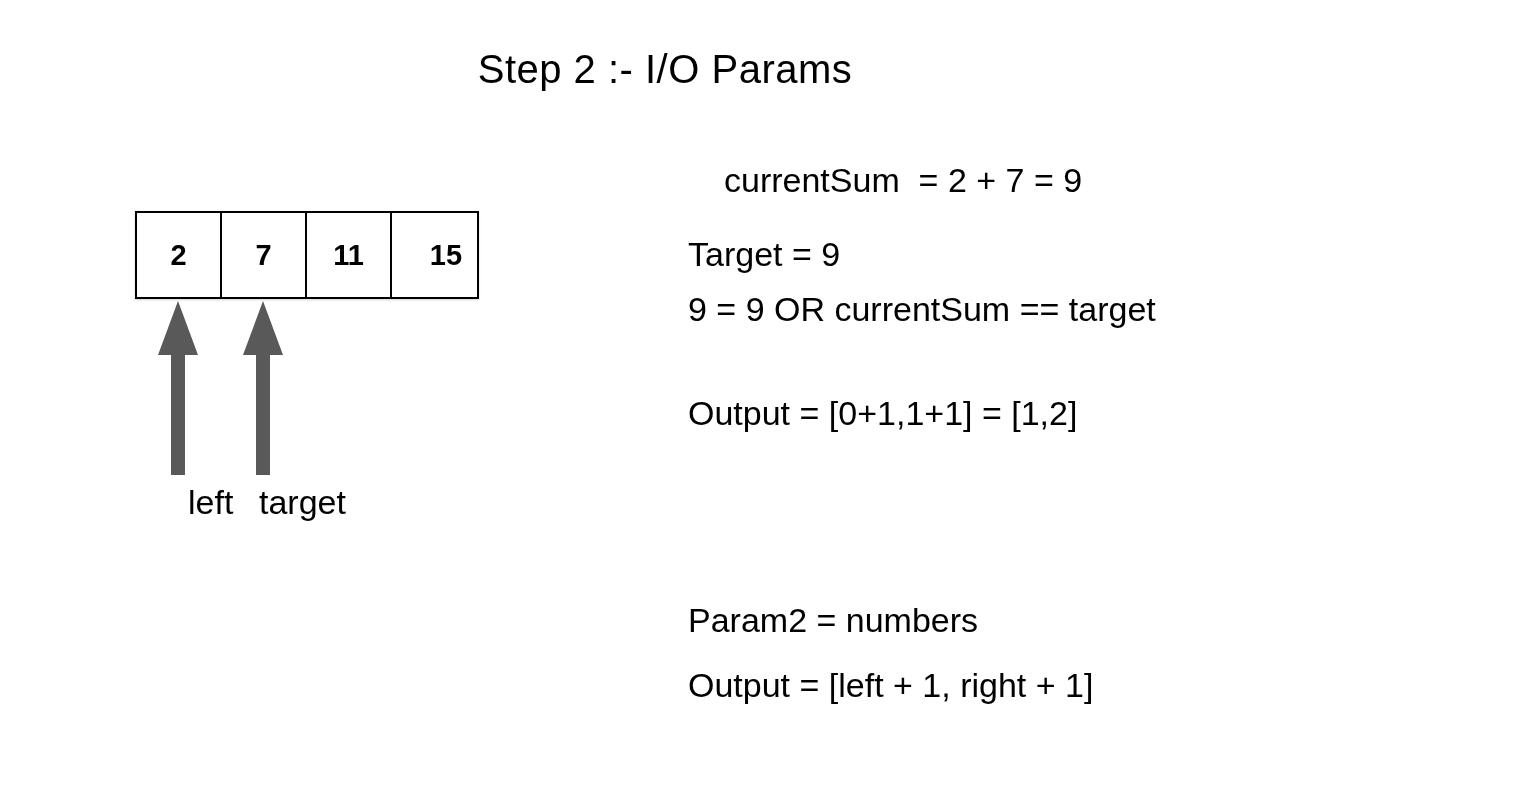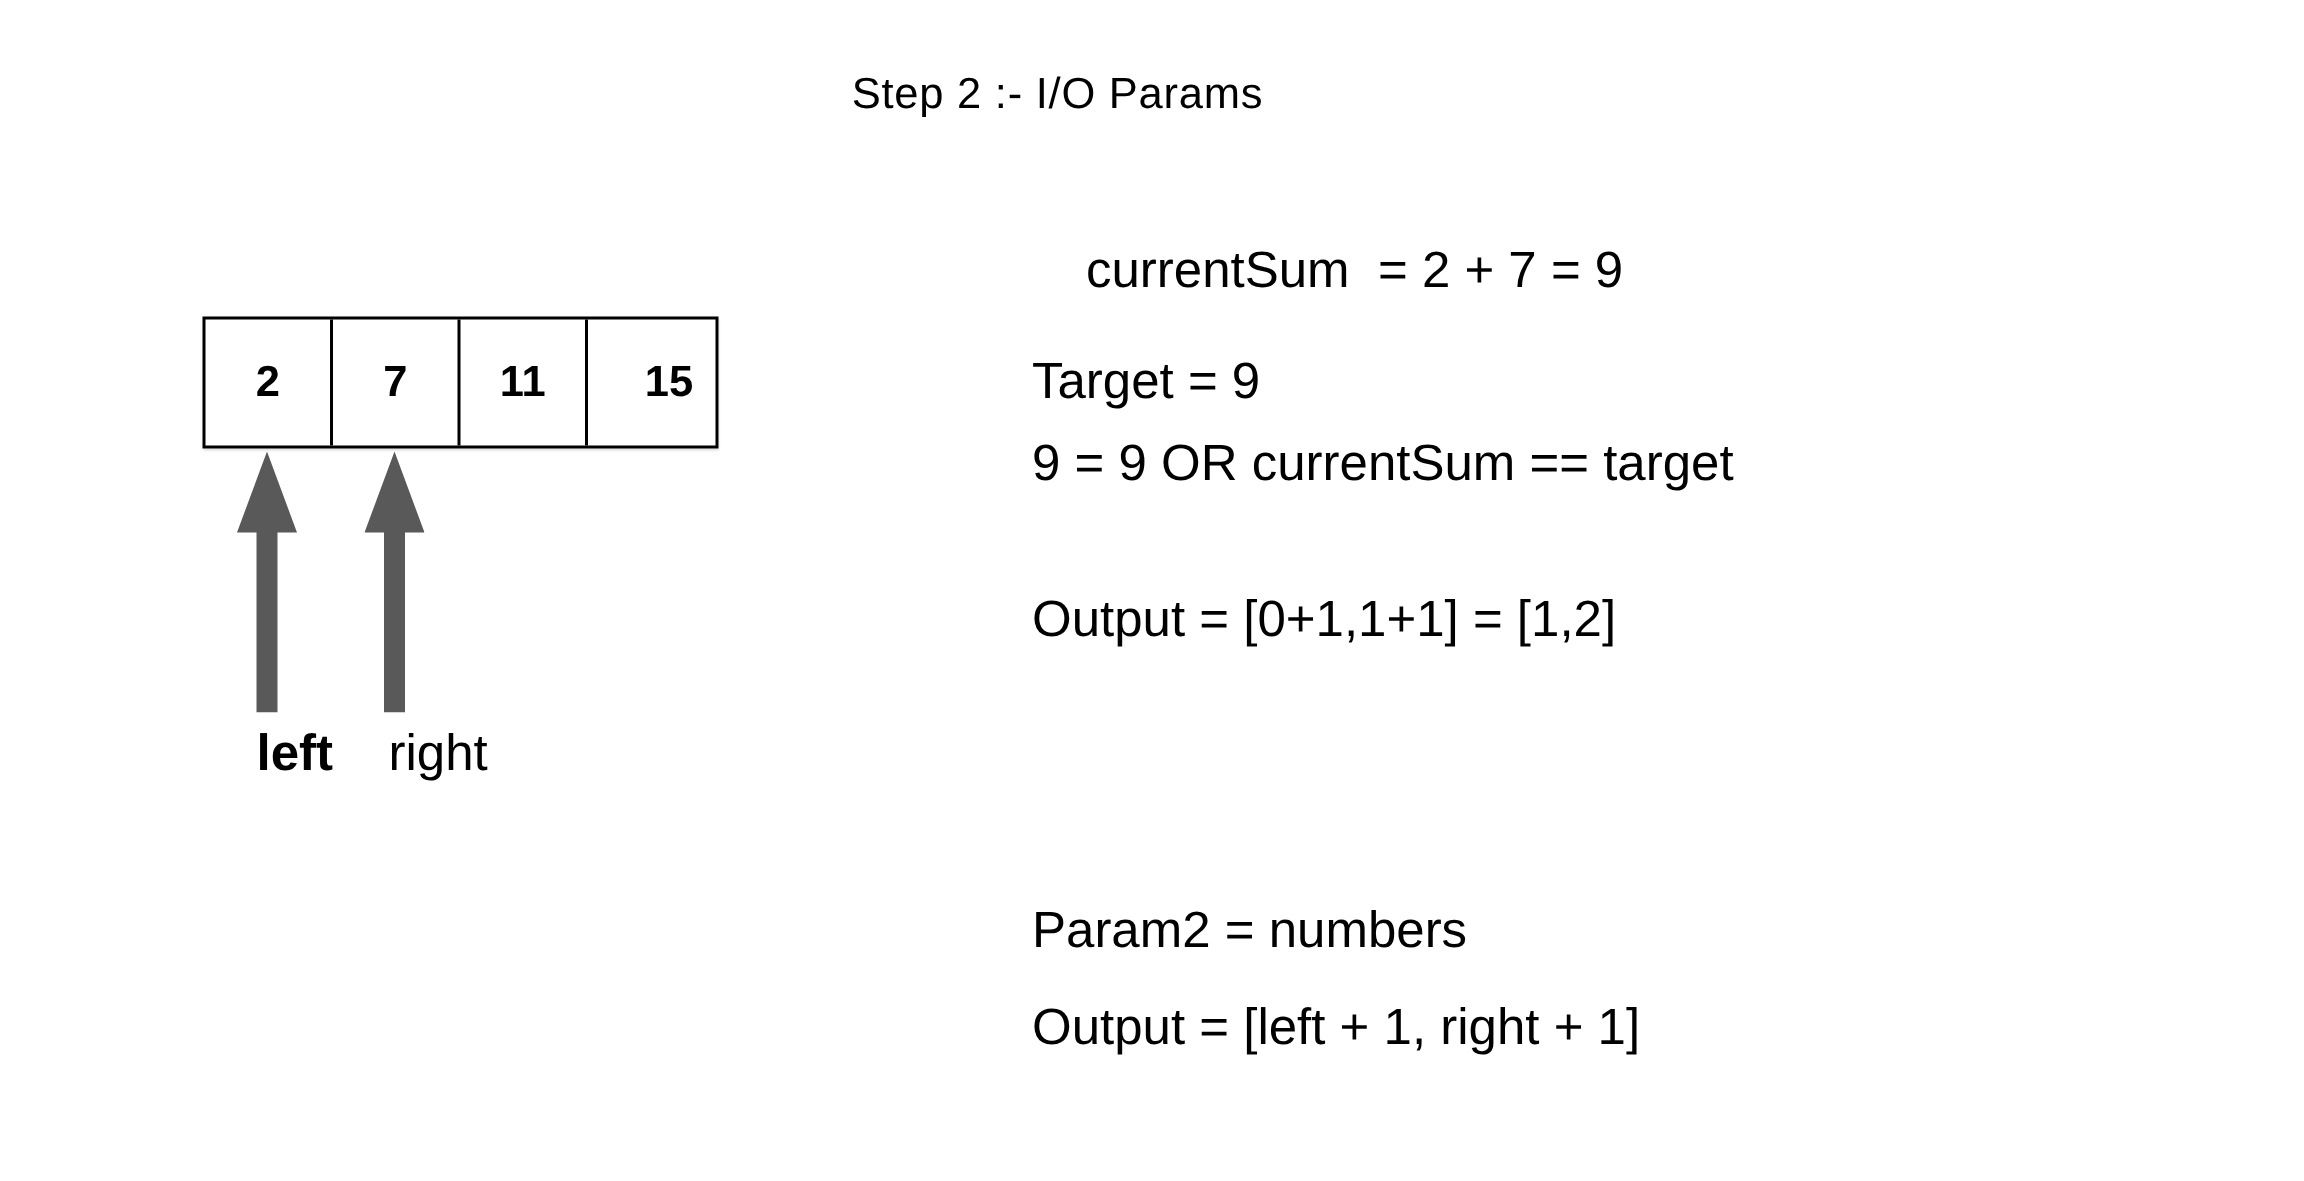--- a/index.html
+++ b/index.html
@@ -19,24 +19,23 @@
     width: 1536px;
     height: 787px;
     background: #ffffff;
   }
   .title {
     position: absolute;
     left: 0;
     top: 47px;
     width: 1330px;
     text-align: center;
-    font-size: 29px;
+    font-size: 40px;
     letter-spacing: 0.5px;
     white-space: pre;
-    padding-left: 40px;
   }
   .array {
     position: absolute;
     left: 135px;
     top: 211px;
     display: flex;
     border: 2px solid #000000;
     background: #ffffff;
     box-shadow: 0 1px 2px rgba(0,0,0,0.18);
   }
@@ -60,21 +59,21 @@
     top: 301px;
   }
   .arrow-left  { left: 158px; }
   .arrow-right { left: 243px; }
   .pointer-label {
     position: absolute;
     top: 483px;
     font-size: 34px;
     white-space: pre;
   }
-  .label-left  { left: 171px; font-weight: bold; }
+  .label-left  { left: 188px; }
   .label-right { left: 259px; }
   .line {
     position: absolute;
     left: 688px;
     font-size: 34px;
     white-space: pre;
   }
   .calc-1 { top: 161px; margin-left: 36px; }
   .calc-2 { top: 235px; }
   .calc-3 { top: 290px; text-align: right; }
@@ -108,21 +107,21 @@
   <svg class="arrow arrow-left" width="40" height="174" viewBox="0 0 40 174">
     <path d="M20 0 L40 54 L27 54 L27 174 L13 174 L13 54 L0 54 Z" fill="#595959"></path>
   </svg>
 
   <svg class="arrow arrow-right" width="40" height="174" viewBox="0 0 40 174">
     <path d="M20 0 L40 54 L27 54 L27 174 L13 174 L13 54 L0 54 Z" fill="#595959"></path>
   </svg>
 
   <div class="pointer-label label-left">left</div>
 
-  <div class="pointer-label label-right">right</div>
+  <div class="pointer-label label-right">target</div>
 
   <div class="line calc-1">currentSum  = 2 + 7 = 9</div>
 
   <div class="line calc-2">Target = 9</div>
 
   <div class="line calc-3">9 = 9 OR currentSum == target</div>
 
   <div class="line calc-4">Output = [0+1,1+1] = [1,2]</div>
 
 

